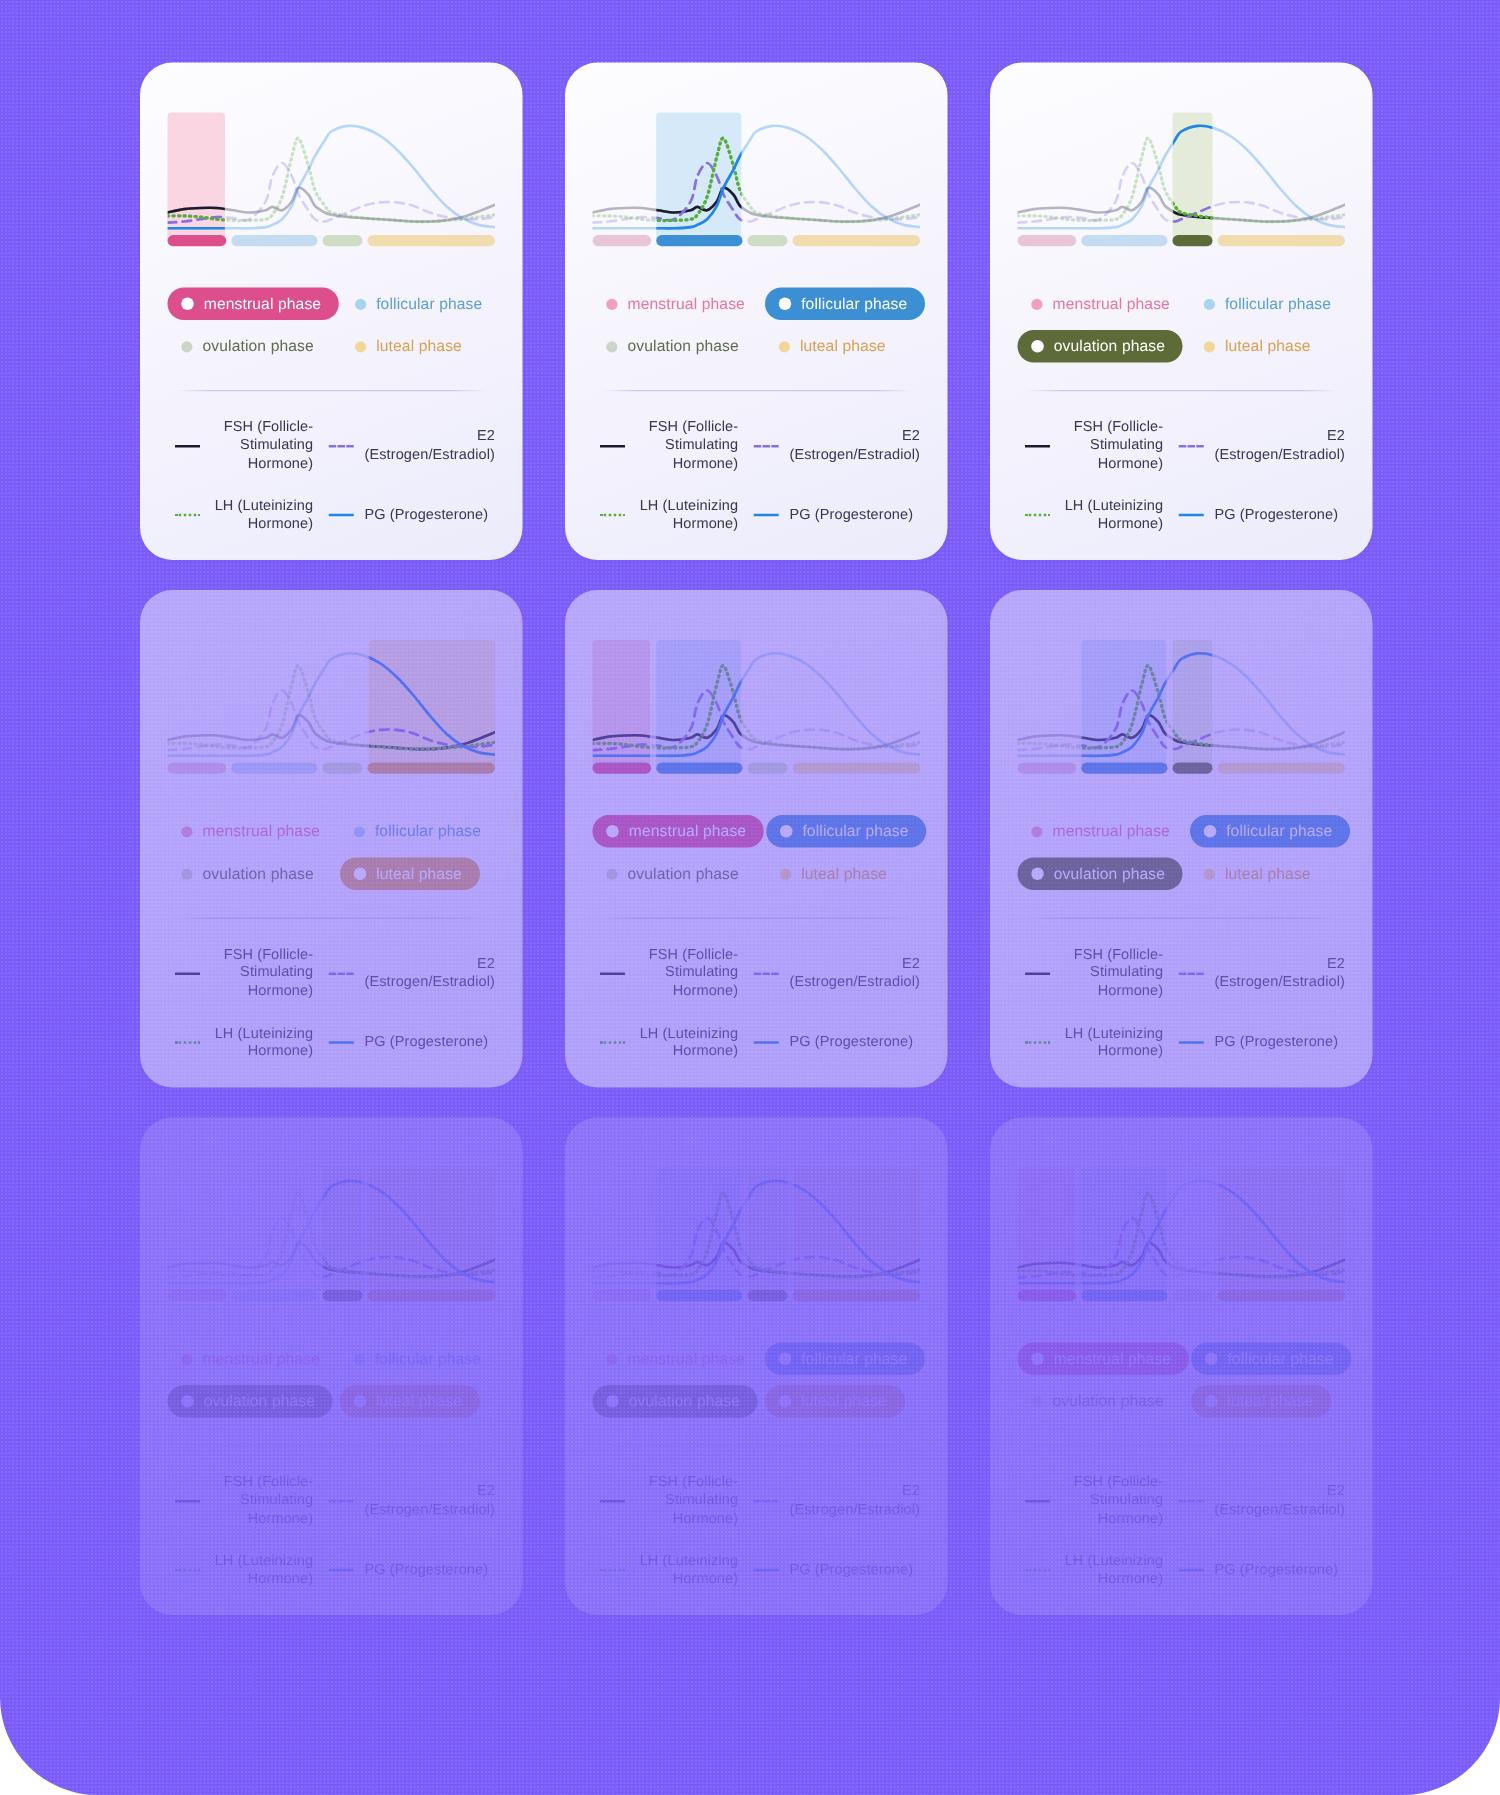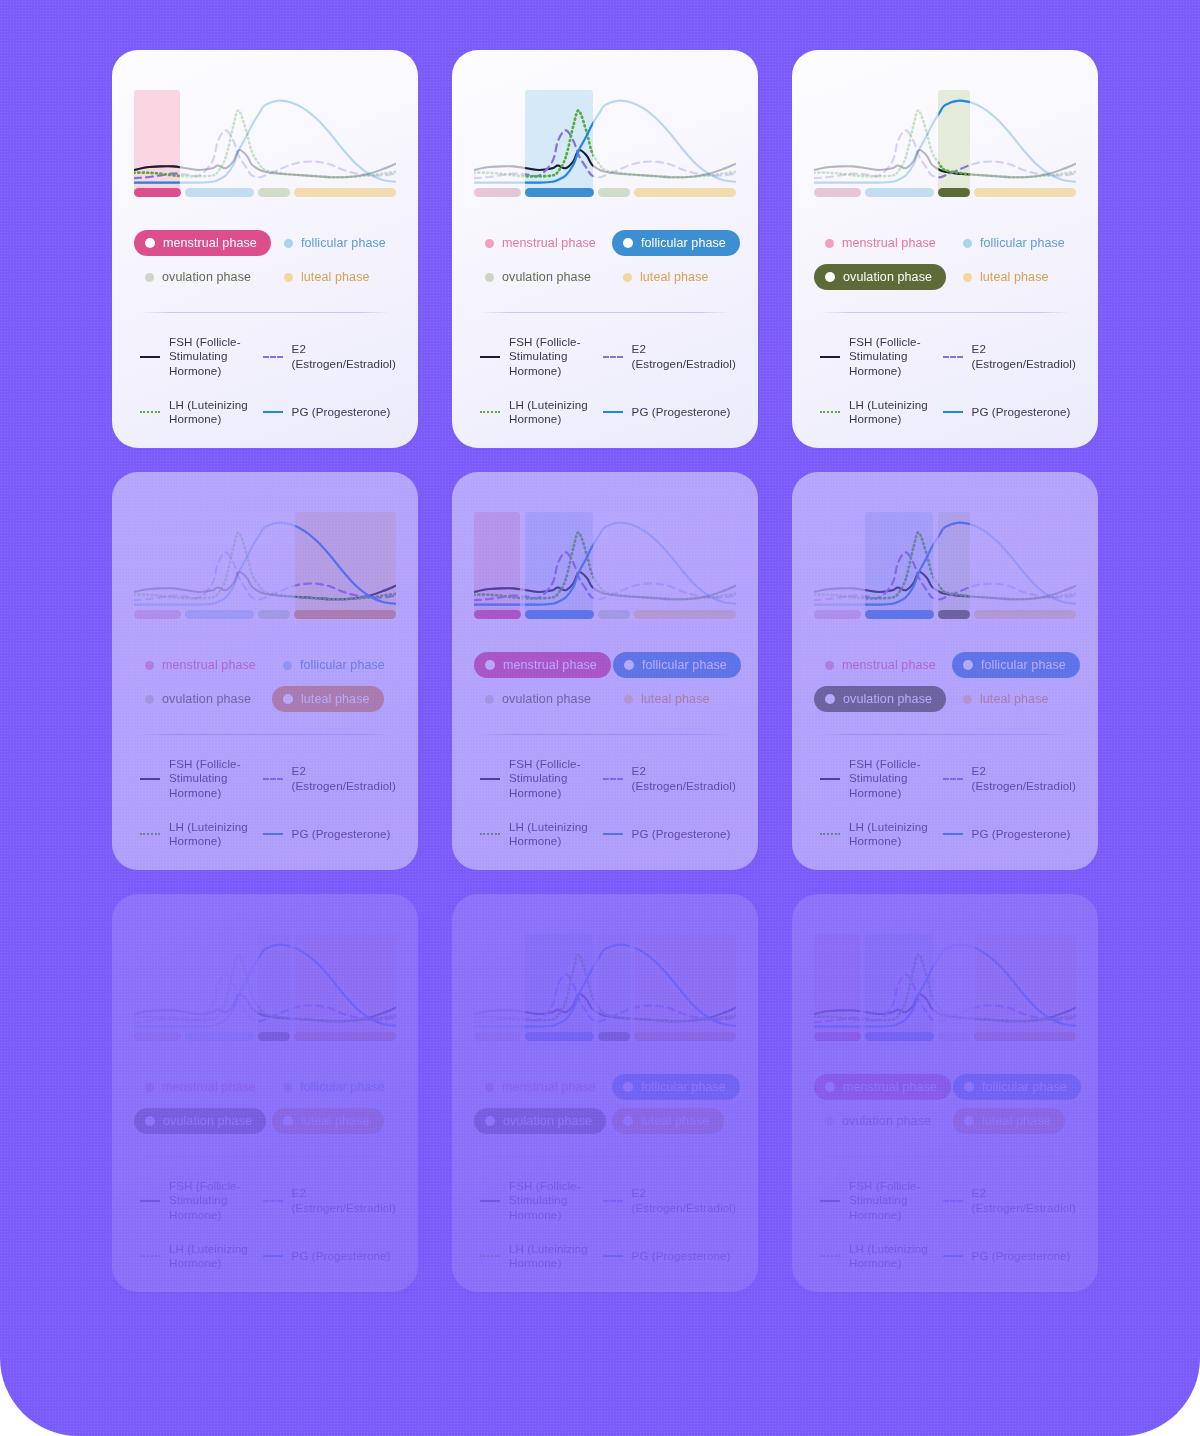--- a/index.html
+++ b/index.html
@@ -46,20 +46,21 @@
     z-index:2;
   }
 
   .card{
     position:relative;
     border-radius:26px;
     padding:0;
     overflow:hidden;
     background:linear-gradient(160deg,#fdfdff 0%,#f8f7fe 35%,#ecebfb 100%);
     box-shadow:0 1px 3px rgba(60,40,140,.06);
+    text-align:right;
   }
   
   .card.fade1{ opacity:.46; }
   .card.fade2{ opacity:.13; }
 
   .card-inner{
     position:absolute; inset:0;
     padding:26px 22px 22px 22px;
     display:flex; flex-direction:column;
   }

